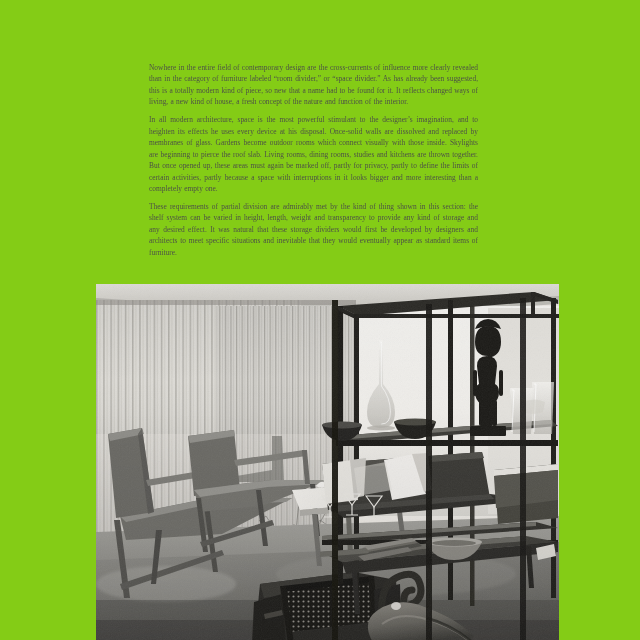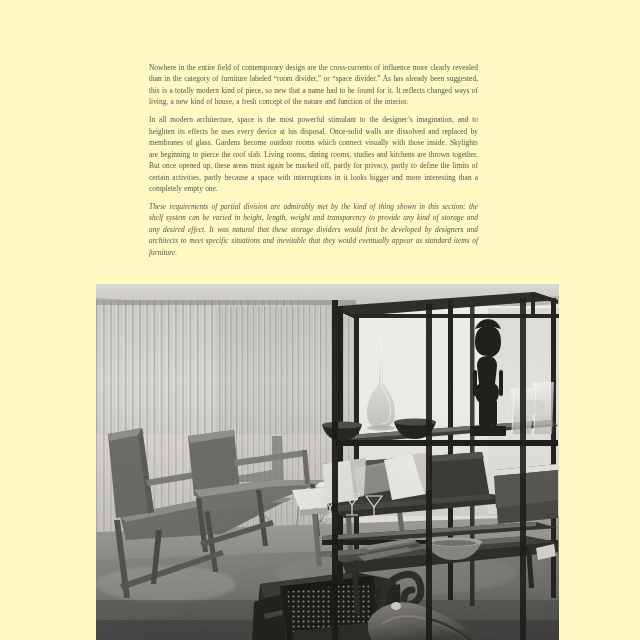--- a/index.html
+++ b/index.html
@@ -12,21 +12,21 @@
     height: 640px;
     overflow: hidden;
     font-family: "Liberation Serif", serif;
     position: relative;
   }
 
   
   #page {
     position: absolute;
     inset: 0;
-    background: #fef9c3;
+    background: #84cc16;
   }
 
   #text-block {
     position: absolute;
     left: 149px;
     top: 62px;
     width: 329px;
   }
 
   .para {
@@ -34,21 +34,21 @@
     font-size: 7.4px;
     line-height: 11.45px;
     text-align: justify;
     color: #4a4a4a;
     letter-spacing: 0.02px;
     word-spacing: 0.4px;
     
     text-rendering: optimizeLegibility;
     opacity: 0.94;
   }
-  .para:last-child { margin-bottom: 0; font-style: italic; }
+  .para:last-child { margin-bottom: 0; }
 
   
   #photo {
     position: absolute;
     left: 96px;
     top: 284px;
     width: 463px;
     height: 360px;
     overflow: hidden;
     background: #8d8d8d;

